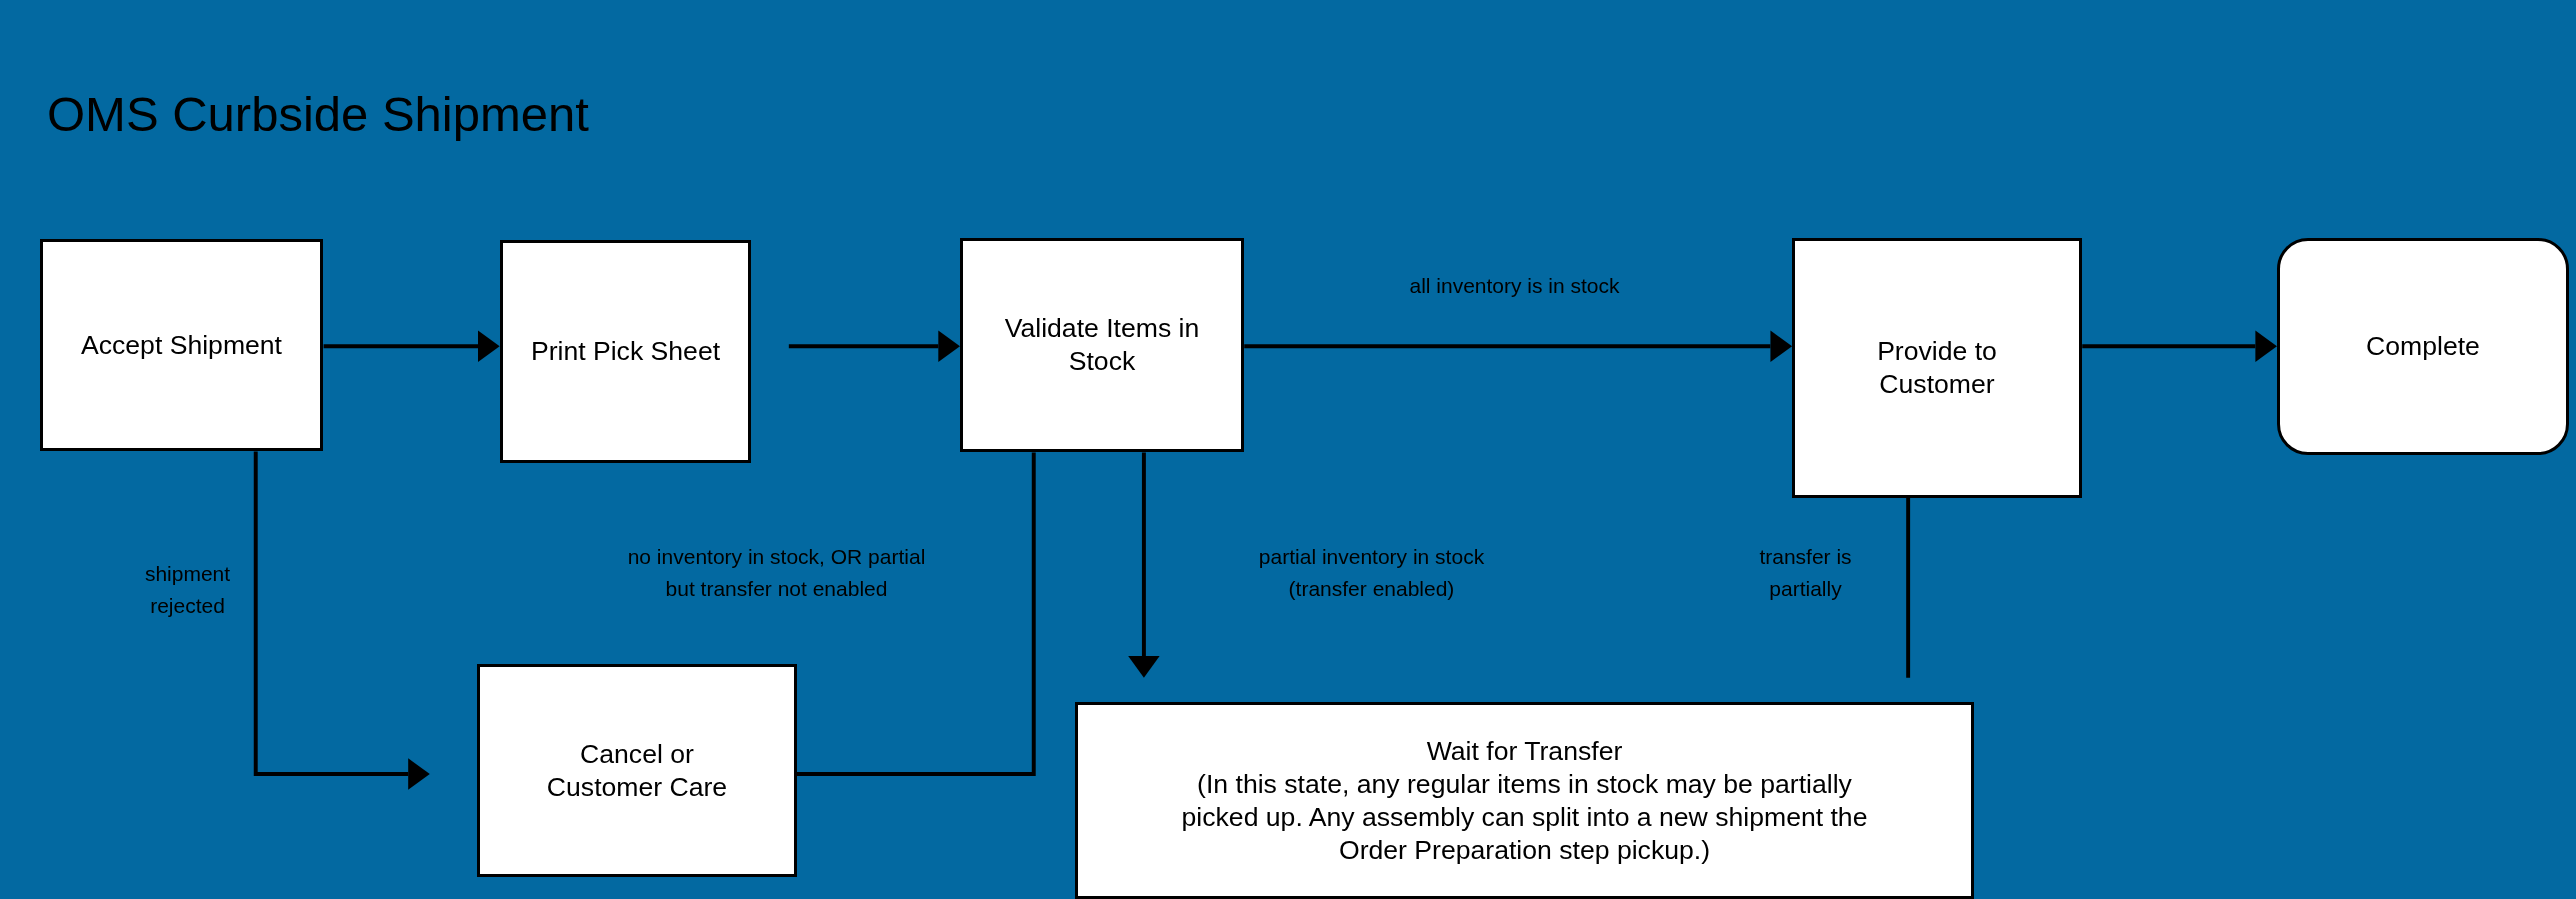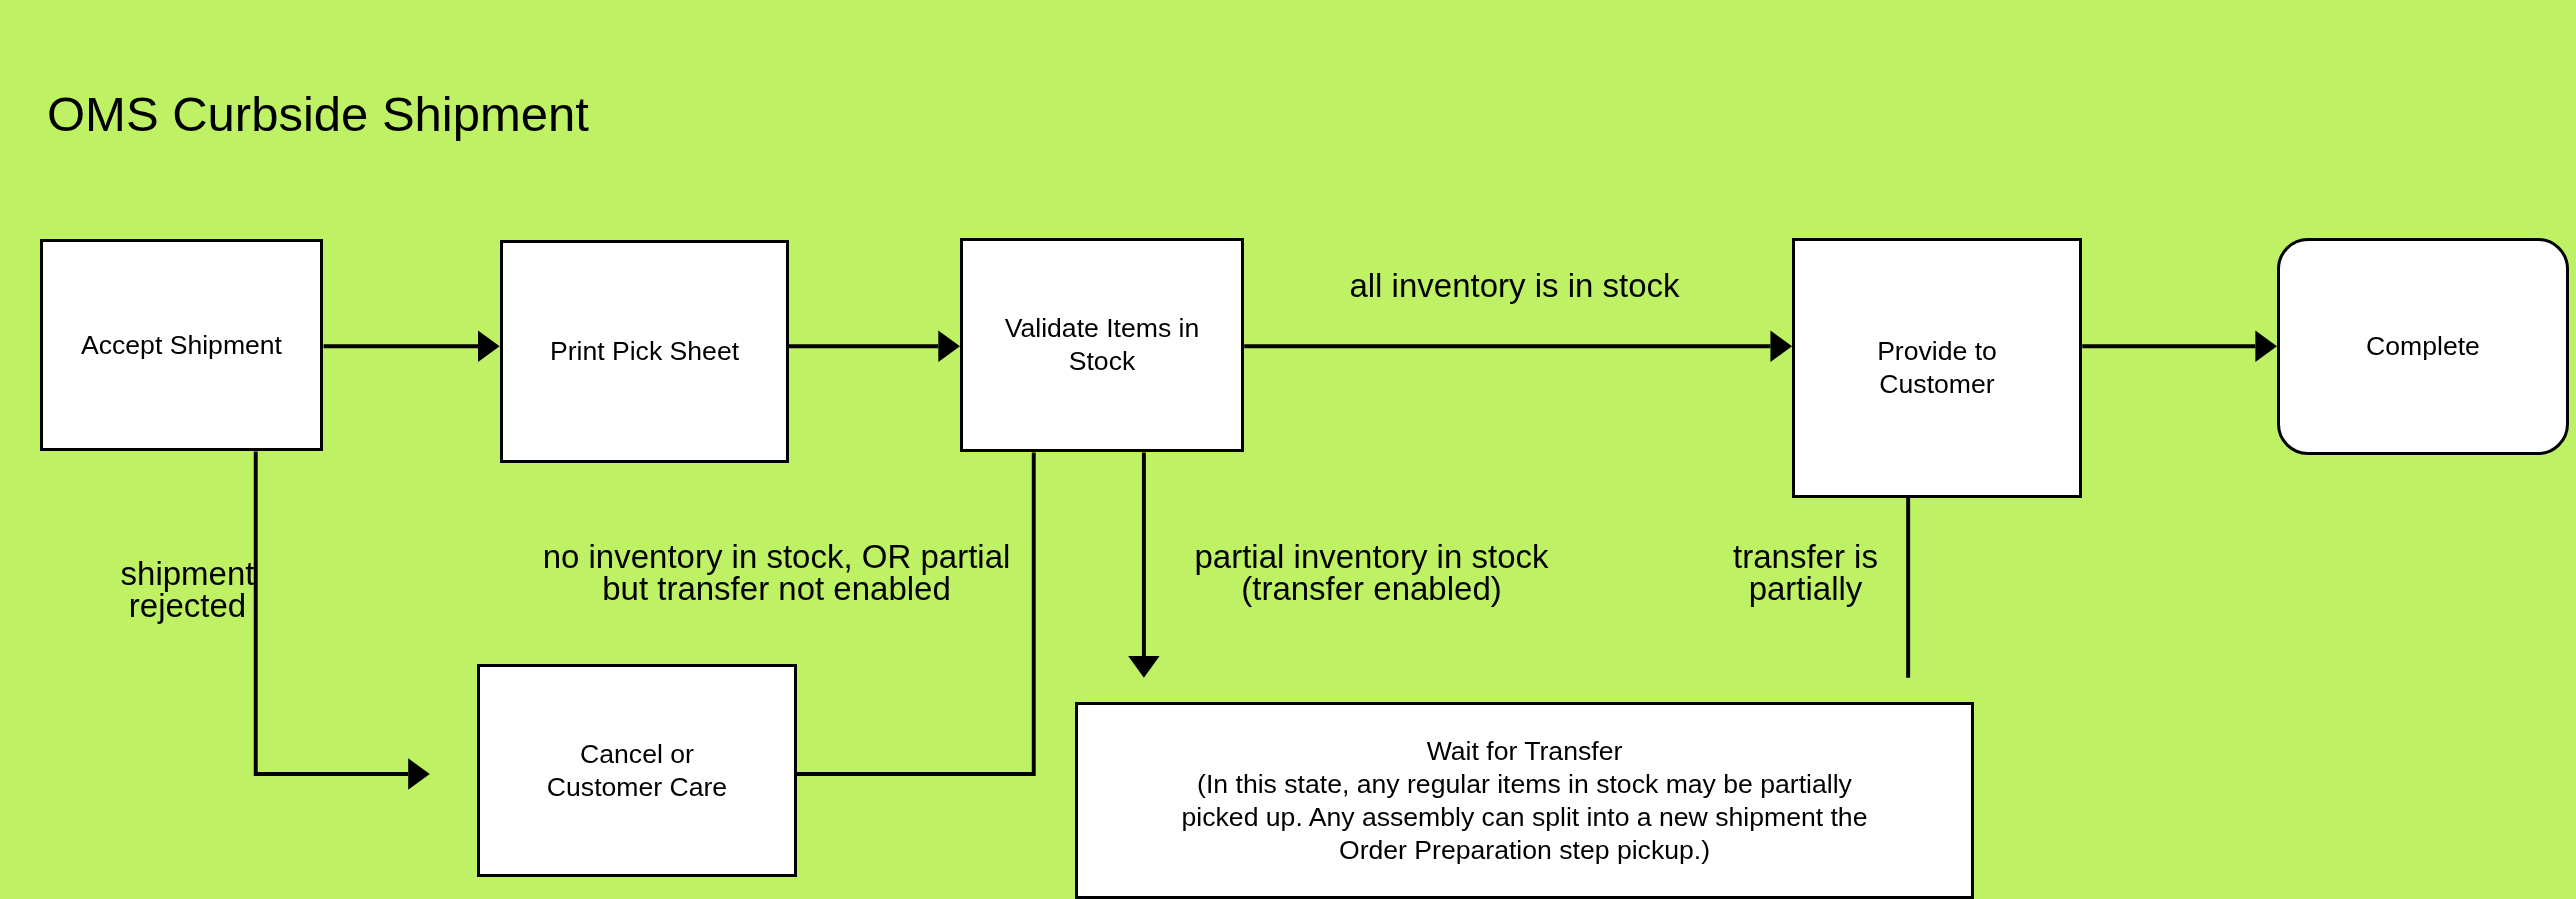--- a/index.html
+++ b/index.html
@@ -8,21 +8,21 @@
     background: #ffffff;
   }
   body {
     font-family: "Liberation Sans", sans-serif;
     color: #000000;
   }
   #canvas {
     position: relative;
     width: 2576px;
     height: 900px;
-    background: #bef264;
+    background: #0369a1;
     overflow: hidden;
   }
   #title {
     position: absolute;
     left: 47px;
     top: 87px;
     font-size: 49px;
     line-height: 55px;
     color: #000000;
     white-space: nowrap;
@@ -37,21 +37,21 @@
     justify-content: center;
     text-align: center;
     font-size: 26.6px;
     line-height: 33px;
     color: #000000;
     padding: 3.9px 7.9px;
     white-space: pre-line;
   }
   .edge-label {
     position: absolute;
-    font-size: 33px;
+    font-size: 21px;
     line-height: 32px;
     text-align: center;
     color: #000000;
     white-space: pre-line;
   }
   svg#wires {
     position: absolute;
     left: 0;
     top: 0;
     width: 2576px;
@@ -110,21 +110,21 @@
     </g>
 
     <g>
       <line x1="1940" y1="689" x2="1940" y2="485"></line>
       <polygon points="1924,485 1956,485 1940,463"></polygon>
     </g>
   </svg>
 
   <div class="node" style="left:40px; top:239px; width:283px; height:212px;">Accept Shipment</div>
 
-  <div class="node" style="left:500px; top:240px; width:289px; height:223px;">Print Pick Sheet</div>
+  <div class="node" style="left:500px; top:240px; width:251px; height:223px;">Print Pick Sheet</div>
 
   <div class="node" style="left:960px; top:238px; width:284px; height:214px;">Validate Items in
 Stock</div>
 
   <div class="node" style="left:1792px; top:238px; width:290px; height:260px;">Provide to
 Customer</div>
 
   <div class="node" style="left:2277px; top:238px; width:292px; height:217px;border-radius:31px;">Complete</div>
 
   <div class="node" style="left:430px; top:664px; width:320px; height:213px;margin-left:47px;">Cancel or

